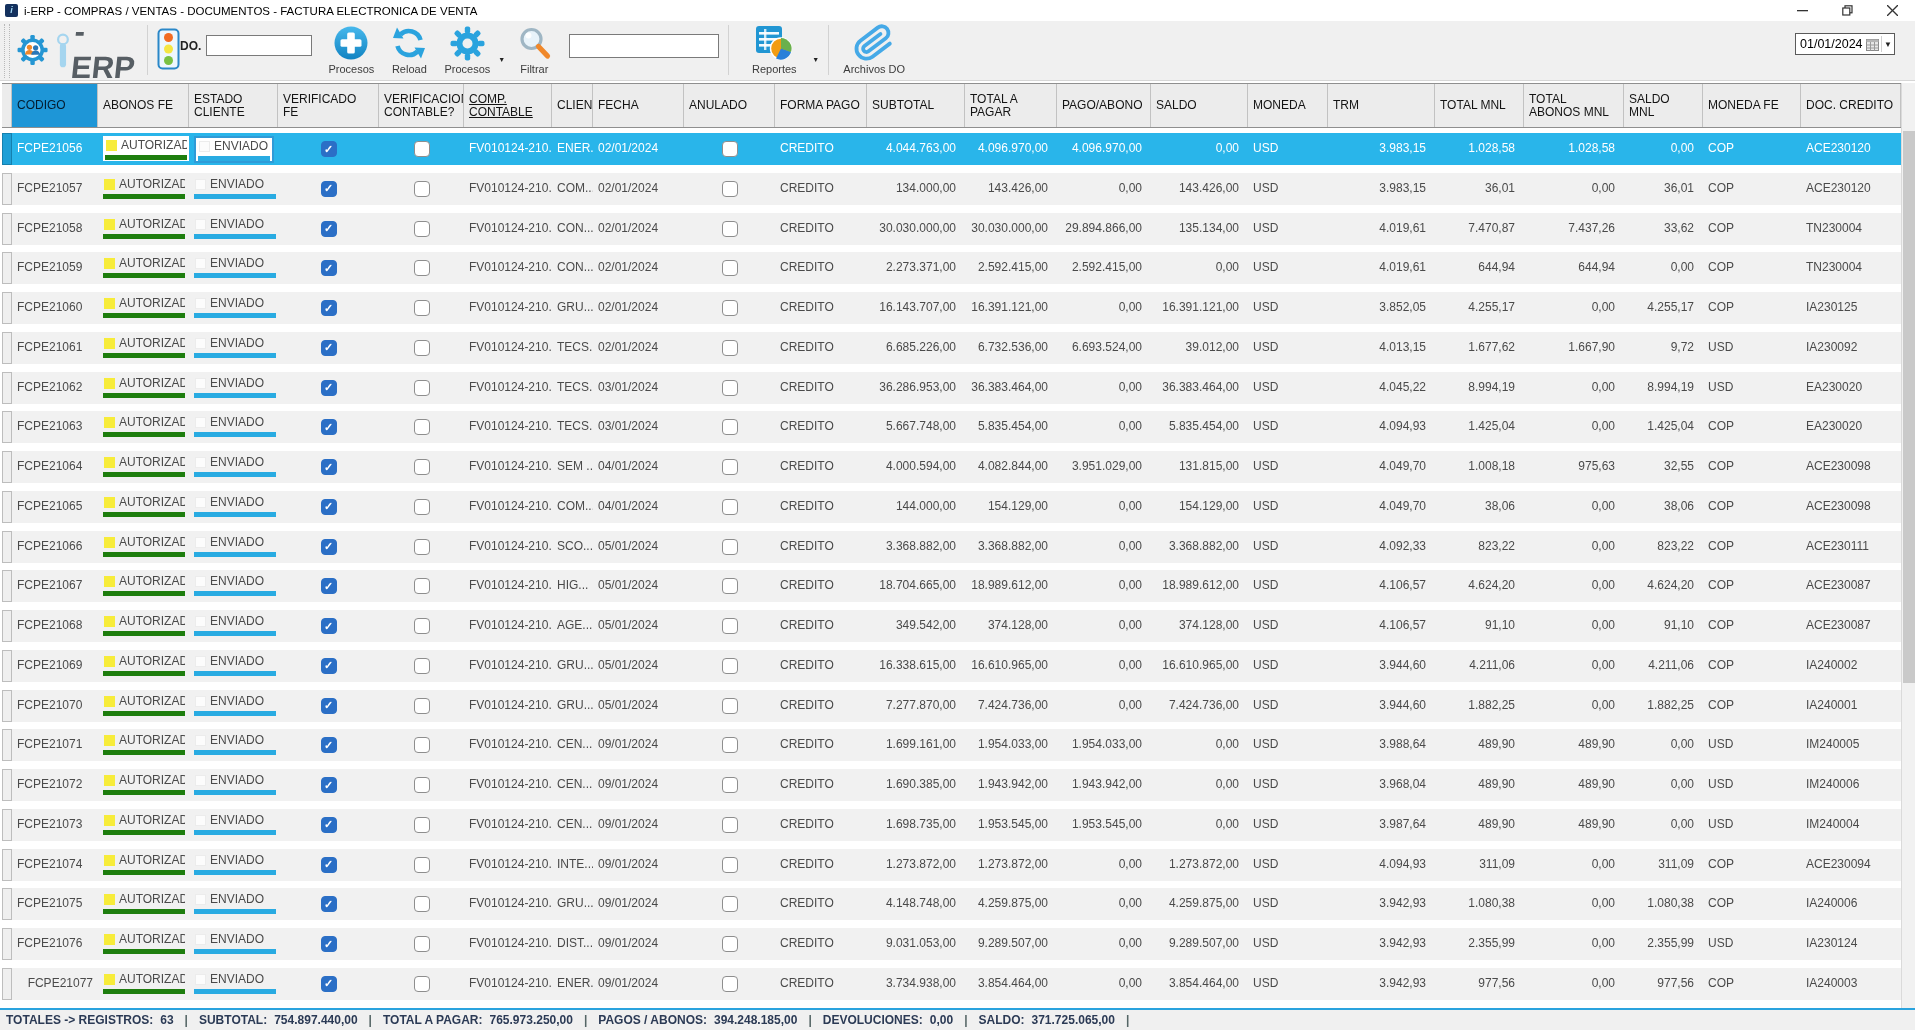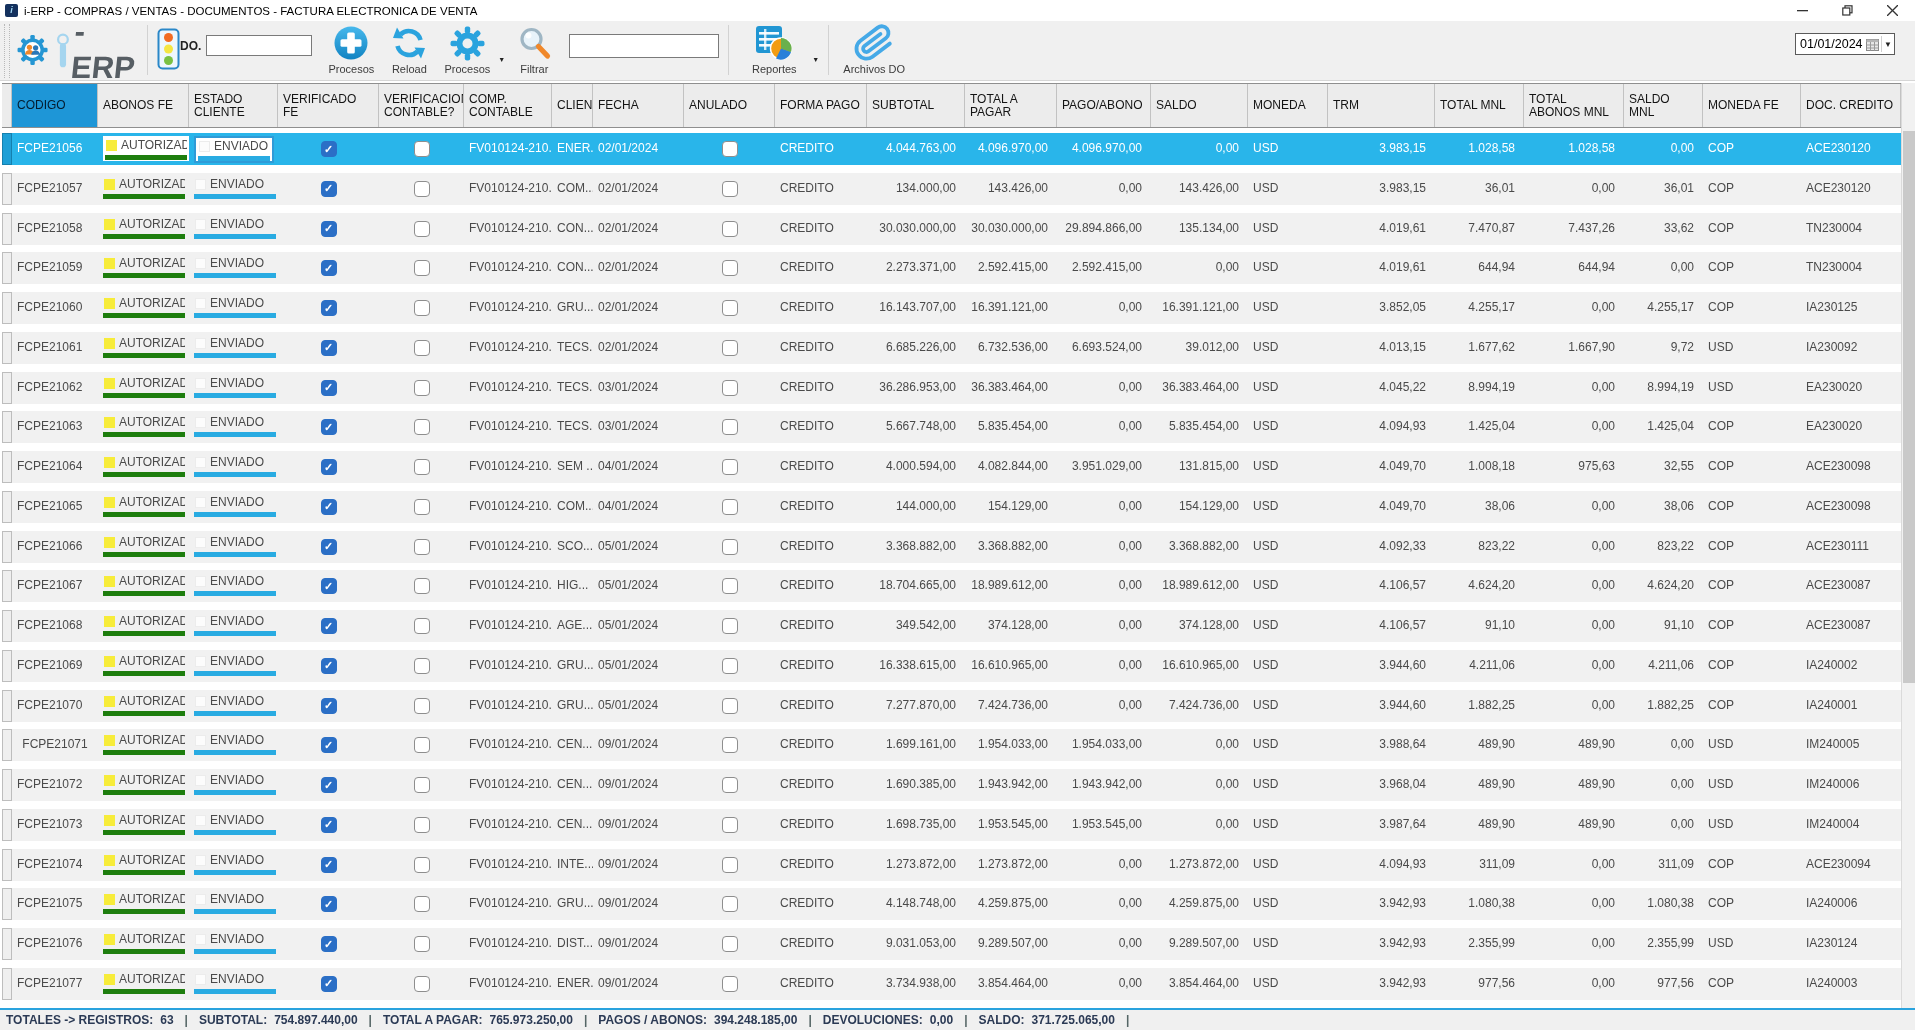--- a/index.html
+++ b/index.html
@@ -276,21 +276,21 @@
     </div>
   </div>
 
   <div class="grid-header" id="hdr">
       <div class="hgutter"></div>
       <div class="hcell blue" style="width: 86px;">CODIGO</div>
       <div class="hcell" style="width: 91px;">ABONOS FE</div>
       <div class="hcell" style="width: 89px;">ESTADO CLIENTE</div>
       <div class="hcell" style="width: 101px;">VERIFICADO FE</div>
       <div class="hcell" style="width: 85px;">VERIFICACION CONTABLE?</div>
-      <div class="hcell" style="width: 88px;">COMP. CONTABLE</div>
+      <div class="hcell" style="width: 88px; text-decoration: underline;">COMP. CONTABLE</div>
       <div class="hcell" style="width: 41px;">CLIENTE</div>
       <div class="hcell" style="width: 91px;">FECHA</div>
       <div class="hcell" style="width: 91px;">ANULADO</div>
       <div class="hcell" style="width: 92px;">FORMA PAGO</div>
       <div class="hcell" style="width: 98px;">SUBTOTAL</div>
       <div class="hcell" style="width: 92px;">TOTAL A PAGAR</div>
       <div class="hcell" style="width: 94px;">PAGO/ABONO</div>
       <div class="hcell" style="width: 97px;">SALDO</div>
       <div class="hcell" style="width: 80px;">MONEDA</div>
       <div class="hcell" style="width: 107px;">TRM</div>
@@ -987,21 +987,21 @@
         <div class="cell" style="width: 80px;">USD</div>
         <div class="cell num" style="width: 107px;">3.944,60</div>
         <div class="cell num" style="width: 89px;">1.882,25</div>
         <div class="cell num" style="width: 100px;">0,00</div>
         <div class="cell num" style="width: 79px;">1.882,25</div>
         <div class="cell" style="width: 98px;">COP</div>
         <div class="cell" style="width: 100px;">IA240001</div>
       </div>
       <div class="row">
         <div class="gutter"></div>
-        <div class="cell" style="width: 86px; text-align: center;">FCPE21071</div>
+        <div class="cell" style="width: 86px;">FCPE21071</div>
         <div class="cell" style="width: 91px;">
           <div class="chip">
             <div class="chip-top">
               <span class="sq sq-fe"></span>
               <span class="chip-txt">AUTORIZADA</span>
             </div>
             <div class="chip-bar bar-fe"></div>
           </div>
         </div>
         <div class="cell" style="width: 89px;">
@@ -1263,21 +1263,21 @@
         <div class="cell" style="width: 80px;">USD</div>
         <div class="cell num" style="width: 107px;">3.942,93</div>
         <div class="cell num" style="width: 89px;">2.355,99</div>
         <div class="cell num" style="width: 100px;">0,00</div>
         <div class="cell num" style="width: 79px;">2.355,99</div>
         <div class="cell" style="width: 98px;">USD</div>
         <div class="cell" style="width: 100px;">IA230124</div>
       </div>
       <div class="row">
         <div class="gutter"></div>
-        <div class="cell" style="width: 86px;">FCPE21077</div>
+        <div class="cell" style="width: 86px; text-align: right;">FCPE21077</div>
         <div class="cell" style="width: 91px;">
           <div class="chip">
             <div class="chip-top">
               <span class="sq sq-fe"></span>
               <span class="chip-txt">AUTORIZADA</span>
             </div>
             <div class="chip-bar bar-fe"></div>
           </div>
         </div>
         <div class="cell" style="width: 89px;">

